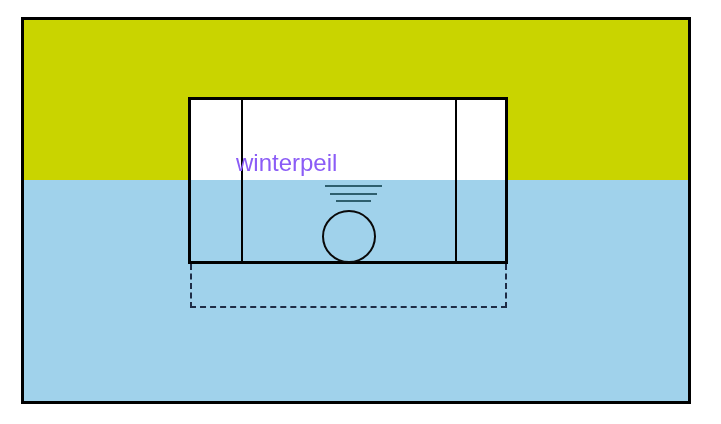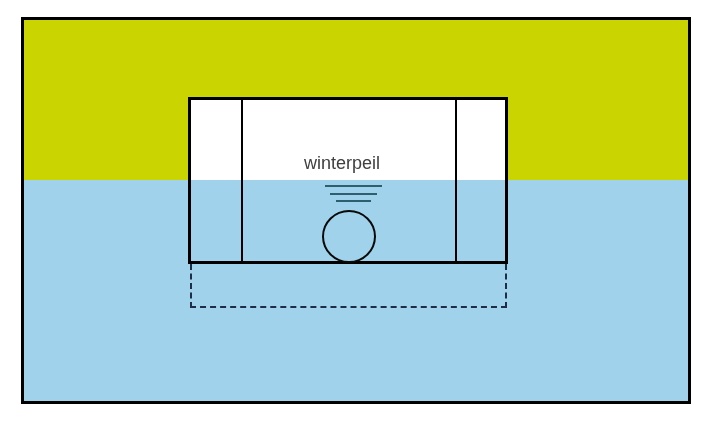--- a/index.html
+++ b/index.html
@@ -66,23 +66,22 @@
   .divider-left  { left: 241px; }
   .divider-right { left: 455px; }
   
   .water-level-label {
     position: absolute;
     left: 236px;
     top: 149px;
     width: 212px;
     height: 28px;
     line-height: 28px;
-    text-align: center;
-    font-size: 18px;
-    color: #404040;
+    font-size: 24px;
+    color: #8b5cf6;
     white-space: nowrap;
   }
   
   .wl-line {
     position: absolute;
     height: 2px;
     background: #2e5f6e;
   }
   .wl-line-1 { left: 325px; top: 185px; width: 57px; }
   .wl-line-2 { left: 330px; top: 193px; width: 47px; }

